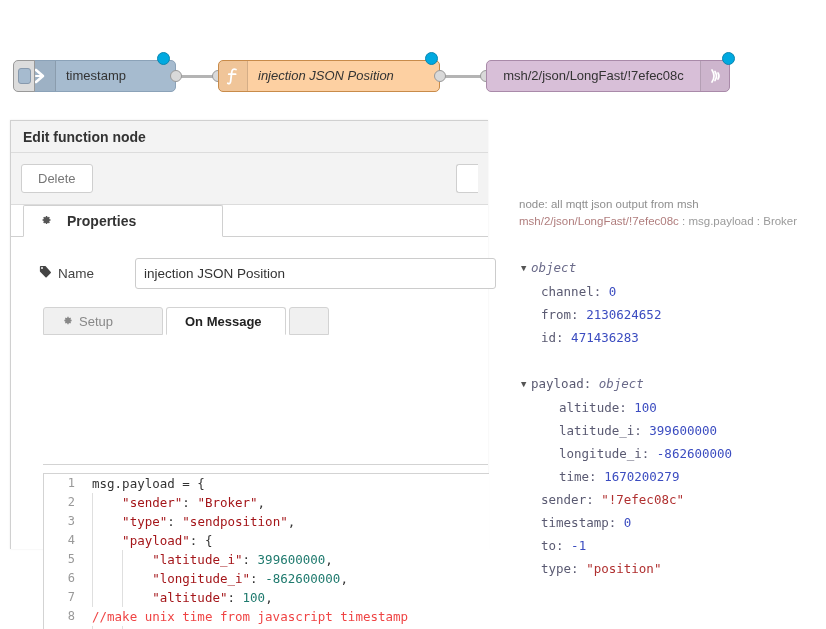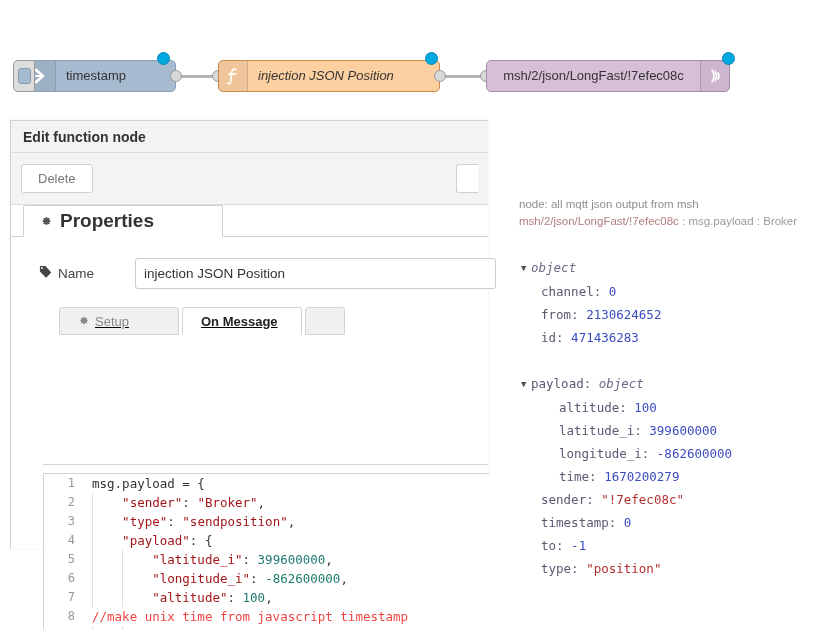--- a/index.html
+++ b/index.html
@@ -92,44 +92,44 @@
     border-radius:3px 0 0 3px; border-right:none;
   }
 
   
   .tray-tabs {
     height:32px; background:#fff; border-bottom:1px solid #d0d0d0;
     display:flex; align-items:flex-end; padding-left:12px; position:relative;
   }
   .tray-tab {
     height:32px; min-width:200px; padding:0 16px;
-    display:flex; align-items:center; gap:8px;
+    display:flex; align-items:center; gap:15px;
     background:#fff; border:1px solid #d0d0d0; border-bottom:1px solid #fff;
-    font-size:19px; font-weight:bold; color:#333; cursor:pointer;
+    font-size:14px; font-weight:bold; color:#333; cursor:pointer;
     position:relative; top:1px; border-radius:2px 2px 0 0;
   }
 
   .dialog-body { padding:18px 0 0 0; }
 
   .form-row { display:flex; align-items:center; padding:0 0 0 28px; height:36px; }
   .form-label {
     width:96px; font-size:13.5px; color:#444;
     display:flex; align-items:center; gap:6px;
   }
   .form-input {
     flex:1; height:31px; border:1px solid #ccc; border-radius:3px;
     padding:0 8px; font-size:13.5px; color:#333; background:#fff;
     font-family:"Liberation Sans", sans-serif; outline:none;
     margin-right:-8px;
   }
 
   
   .code-tabs {
-    display:flex; align-items:flex-start; margin:16px 0 0 48px;
-    height:28px; position:relative;text-decoration:underline;
+    display:flex; align-items:flex-start; margin:16px 0 0 32px;
+    height:28px; position:relative;
   }
   .code-tab {
     height:28px; padding:0 18px; display:flex; align-items:center; gap:6px;
     background:#f0f0f0; border:1px solid #d3d3d3;
     font-size:13px; color:#888; cursor:pointer; white-space:nowrap;
     border-radius:3px 3px 0 0; margin-right:3px;
   }
   .code-tab.active {
     background:#fff; color:#222; font-weight:bold; border-bottom-color:#fff;
   }

